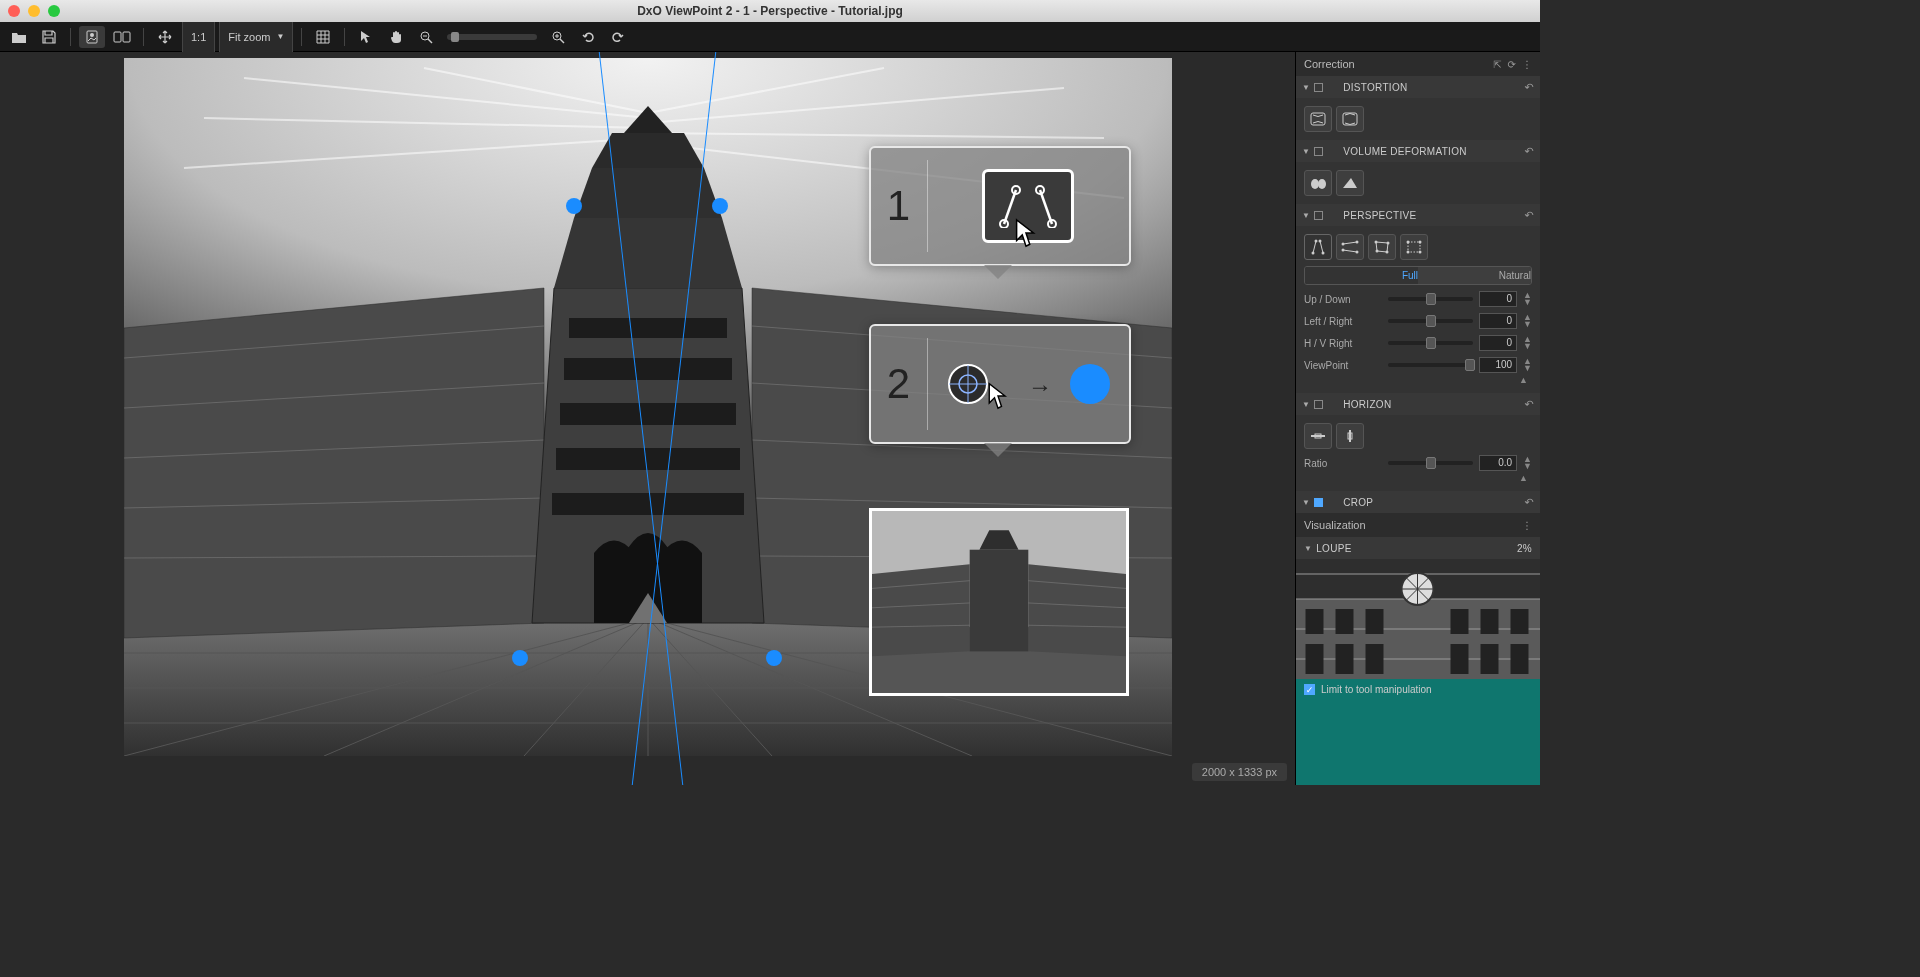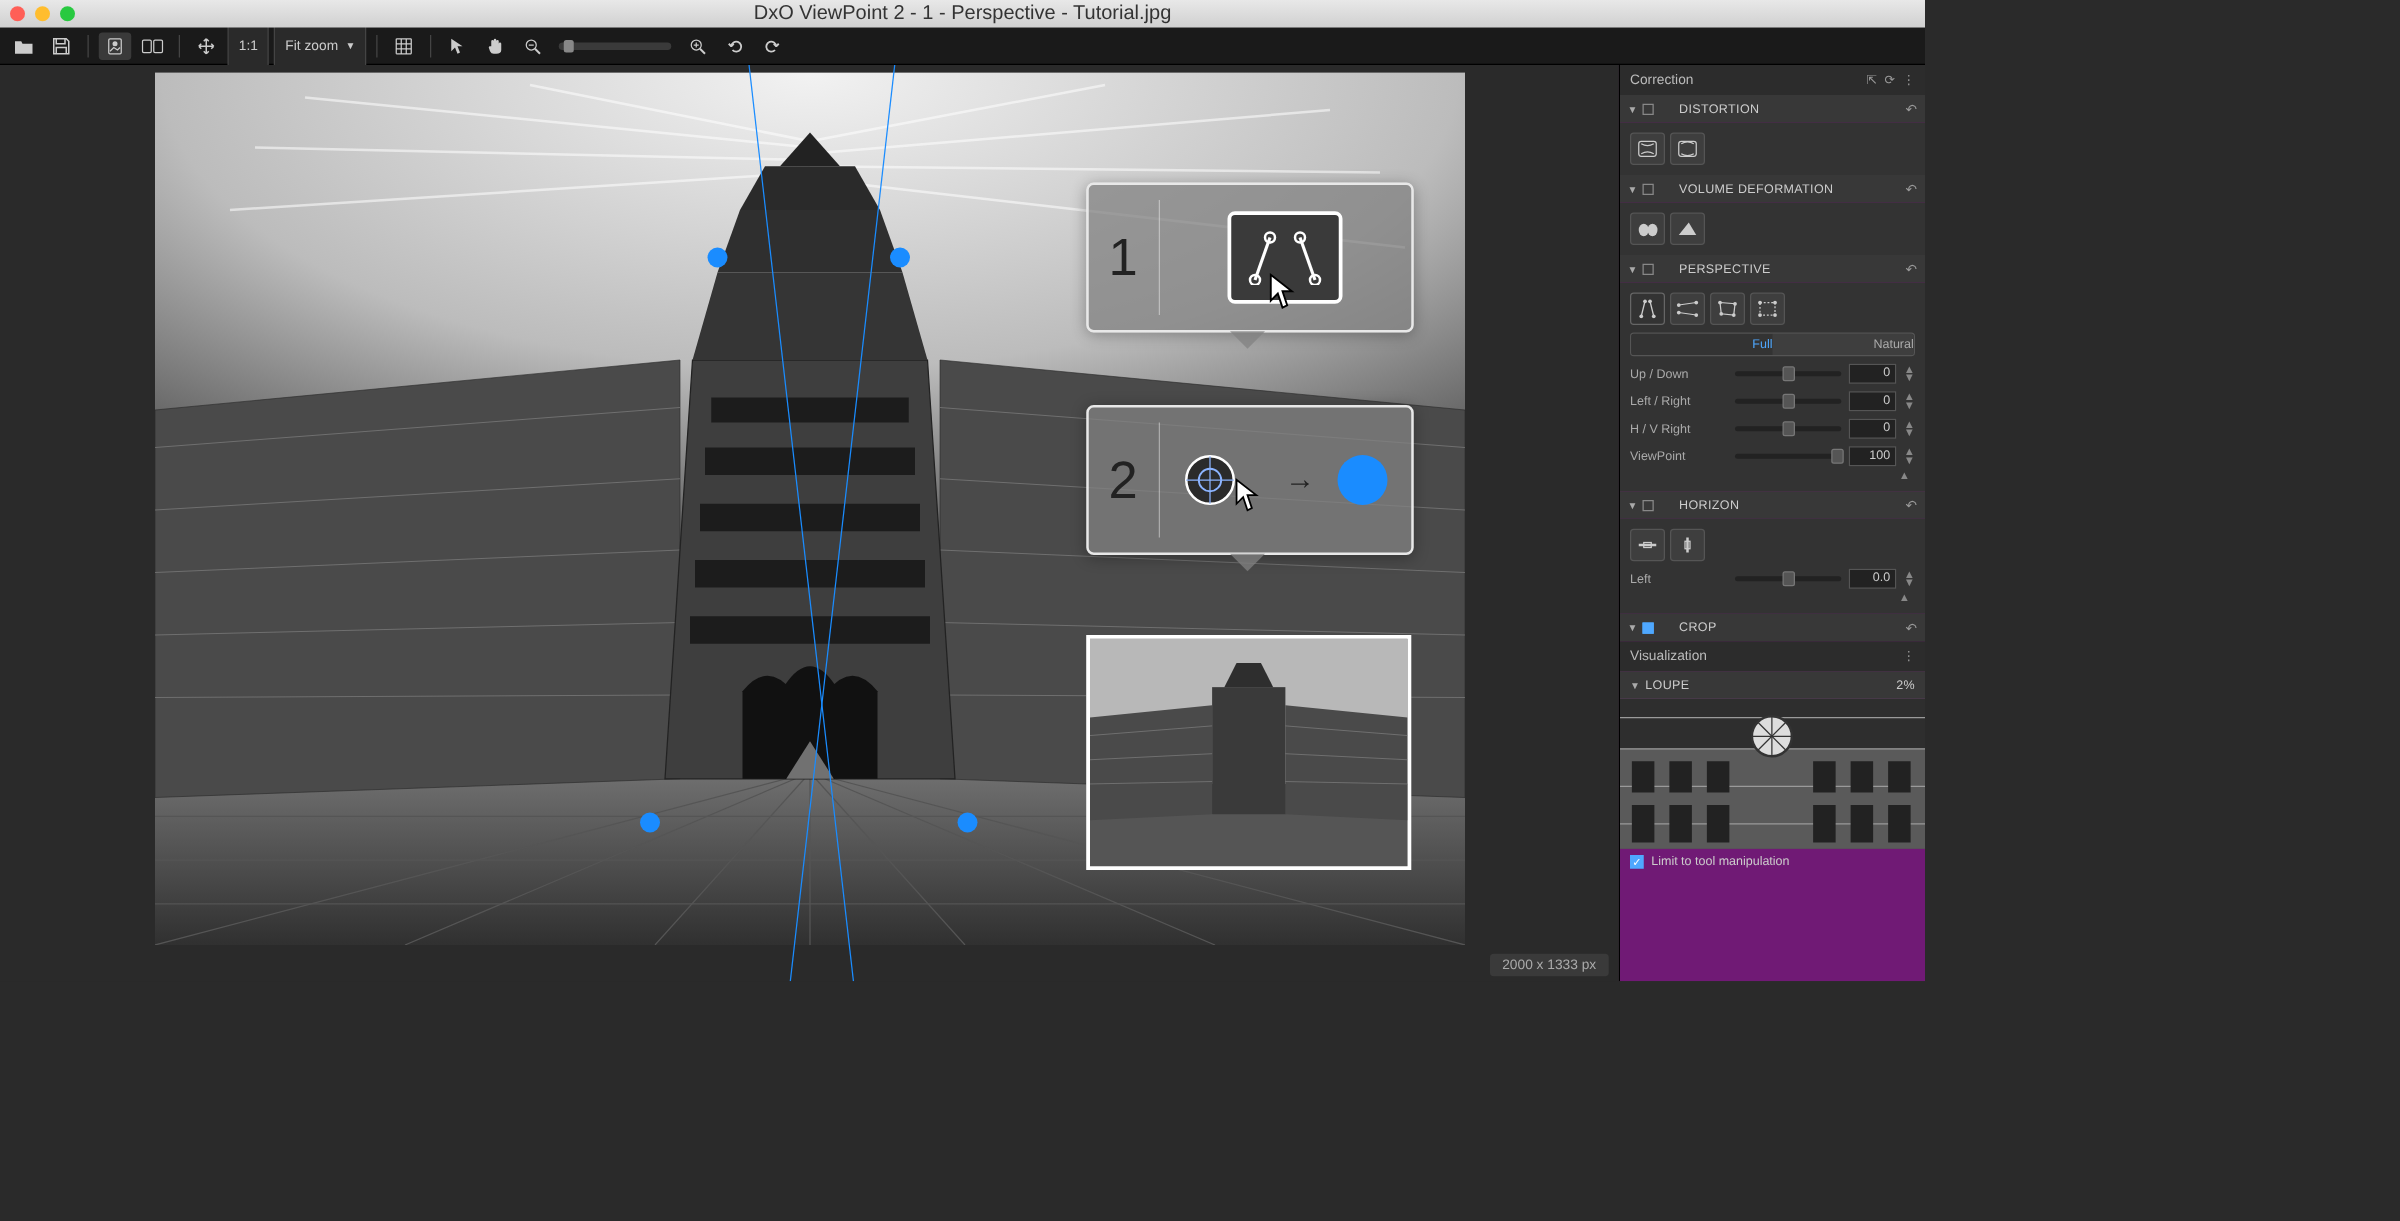--- a/index.html
+++ b/index.html
@@ -25,21 +25,22 @@
 .traffic-lights { display: flex; gap: 8px; }
 .traffic-light { width: 12px; height: 12px; border-radius: 50%; }
 .tl-close { background: #ff5f57; }
 .tl-min { background: #ffbd2e; }
 .tl-max { background: #28c940; }
 .titlebar-title {
   position: absolute;
   left: 50%;
   transform: translateX(-50%);
   color: #333;
-  font-size: 16px;
+  font-size: 12px;
+  font-weight: bold;
 }
 
 
 .toolbar {
   height: 30px;
   background: #1a1a1a;
   display: flex;
   align-items: center;
   padding: 0 6px;
   gap: 4px;
@@ -171,21 +172,21 @@
   background: #3a3a3a;
   color: #aaa;
   padding: 3px 10px;
   font-size: 11px;
   border-radius: 3px;
 }
 
 
 .sidebar {
   width: 245px;
-  background: #701a75;
+  background: #0f766e;
   border-left: 1px solid #000;
   display: flex;
   flex-direction: column;
   overflow: hidden;
 }
 .panel-header {
   height: 24px;
   background: #2c2c2c;
   display: flex;
   align-items: center;
@@ -729,21 +730,21 @@
             </svg>
         </div>
         <div class="tool-icon">
           <svg width="18" height="14">
               <line x1="9" y1="1" x2="9" y2="13" stroke="#ccc" stroke-width="2"></line>
               <rect x="7" y="4" width="4" height="6" fill="none" stroke="#ccc"></rect>
             </svg>
         </div>
       </div>
       <div class="slider-row">
-        <div class="label">Left</div>
+        <div class="label">Ratio</div>
         <div class="track">
             <div class="thumb" style="left:50%;"></div>
           </div>
         <div class="value-box">0.0</div>
         <div class="stepper">▲<br>▼</div>
       </div>
       <div class="expand-arrow">▲</div>
     </div>
 
     <div class="section-header">

